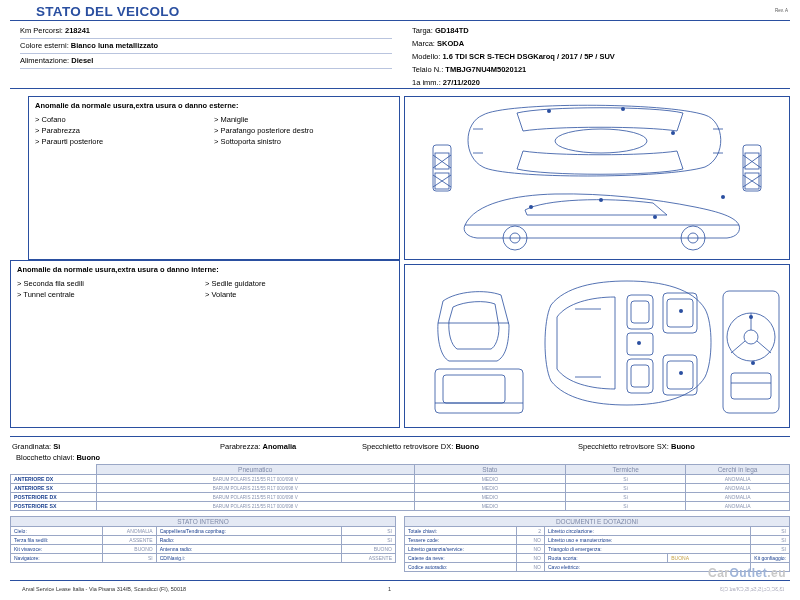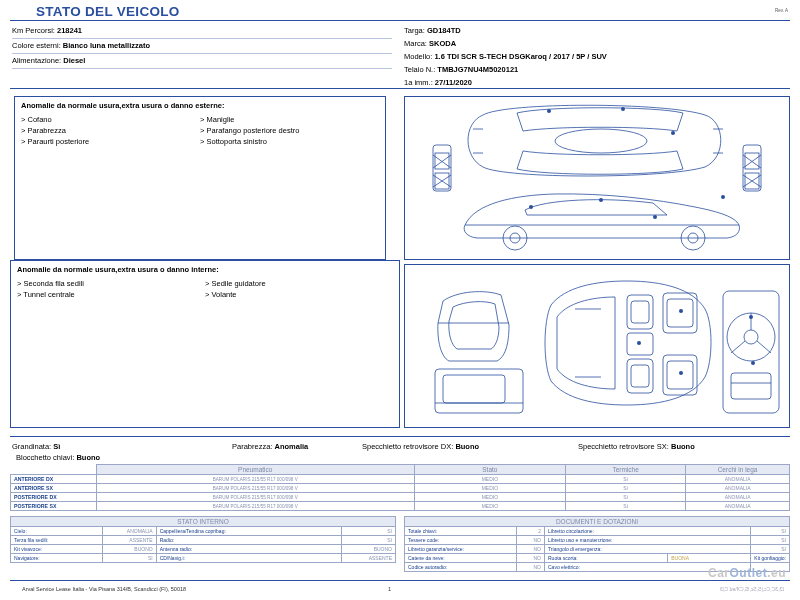--- a/index.html
+++ b/index.html
@@ -44,21 +44,21 @@
     font-size: 7.5px;
     line-height: 13px;
   }
   .info-right {
     position: absolute;
     left: 404px; top: 24px;
     width: 386px;
     font-size: 7.5px;
     line-height: 13px;
   }
-  .info-row { white-space: nowrap; }
+  .info-row { white-space: nowrap; margin-left: 8px; }
   .info-row .lbl { color: #000; }
   .info-row .val { font-weight: bold; }
   .info-left .info-row { border-bottom: 1px solid #b9c4de; padding-bottom: 1px; }
   
   .box {
     position: absolute;
     border: 1px solid #2a4fa0;
     background: #fff;
   }
   .box-label {
@@ -181,21 +181,21 @@
     <div class="info-row">
       <span class="lbl">Telaio N.: </span><span class="val">TMBJG7NU4M5020121</span>
     </div>
     <div class="info-row">
       <span class="lbl">1a imm.: </span><span class="val">27/11/2020</span>
     </div>
   </div>
 
   <div class="hline" style="top:88px;"></div>
 
-  <div class="box" style="left:14px; top:96px; width:372px; height:164px;">
+  <div class="box" style="left:28px; top:96px; width:372px; height:164px;">
     <div class="box-label">Anomalie da normale usura,extra usura o danno esterne:</div>
     <div class="anom-cols">
       <div class="col">
         <div class="anom-item">&gt; Cofano</div>
         <div class="anom-item">&gt; Parabrezza</div>
         <div class="anom-item">&gt; Paraurti posteriore</div>
       </div>
       <div class="col">
         <div class="anom-item">&gt; Maniglie</div>
         <div class="anom-item">&gt; Parafango posteriore destro</div>
@@ -305,21 +305,21 @@
   </div>
 
   <div class="hline" style="top:436px;"></div>
 
   <div class="strip" style="left:12px; top:442px;">
     <span>Grandinata: </span><span class="b">Sì</span>
   </div>
   <div class="strip" style="left:16px; top:453px;">
     <span>Blocchetto chiavi: </span><span class="b">Buono</span>
   </div>
-  <div class="strip" style="left:232px; top:442px;">
+  <div class="strip" style="left:220px; top:442px;">
     <span>Parabrezza: </span><span class="b">Anomalia</span>
   </div>
   <div class="strip" style="left:362px; top:442px;">
     <span>Specchietto retrovisore DX: </span><span class="b">Buono</span>
   </div>
   <div class="strip" style="left:578px; top:442px;">
     <span>Specchietto retrovisore SX: </span><span class="b">Buono</span>
   </div>
 
   <table class="tbl" style="left:10px; top:464px; width:780px;">

